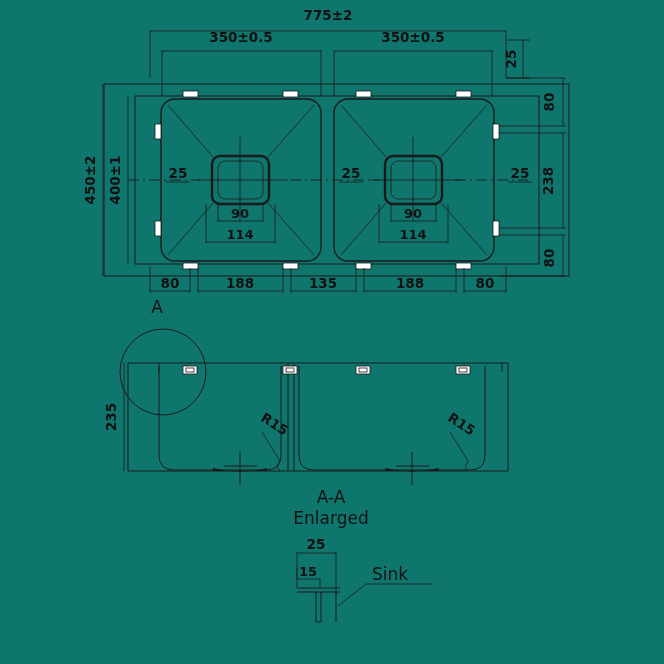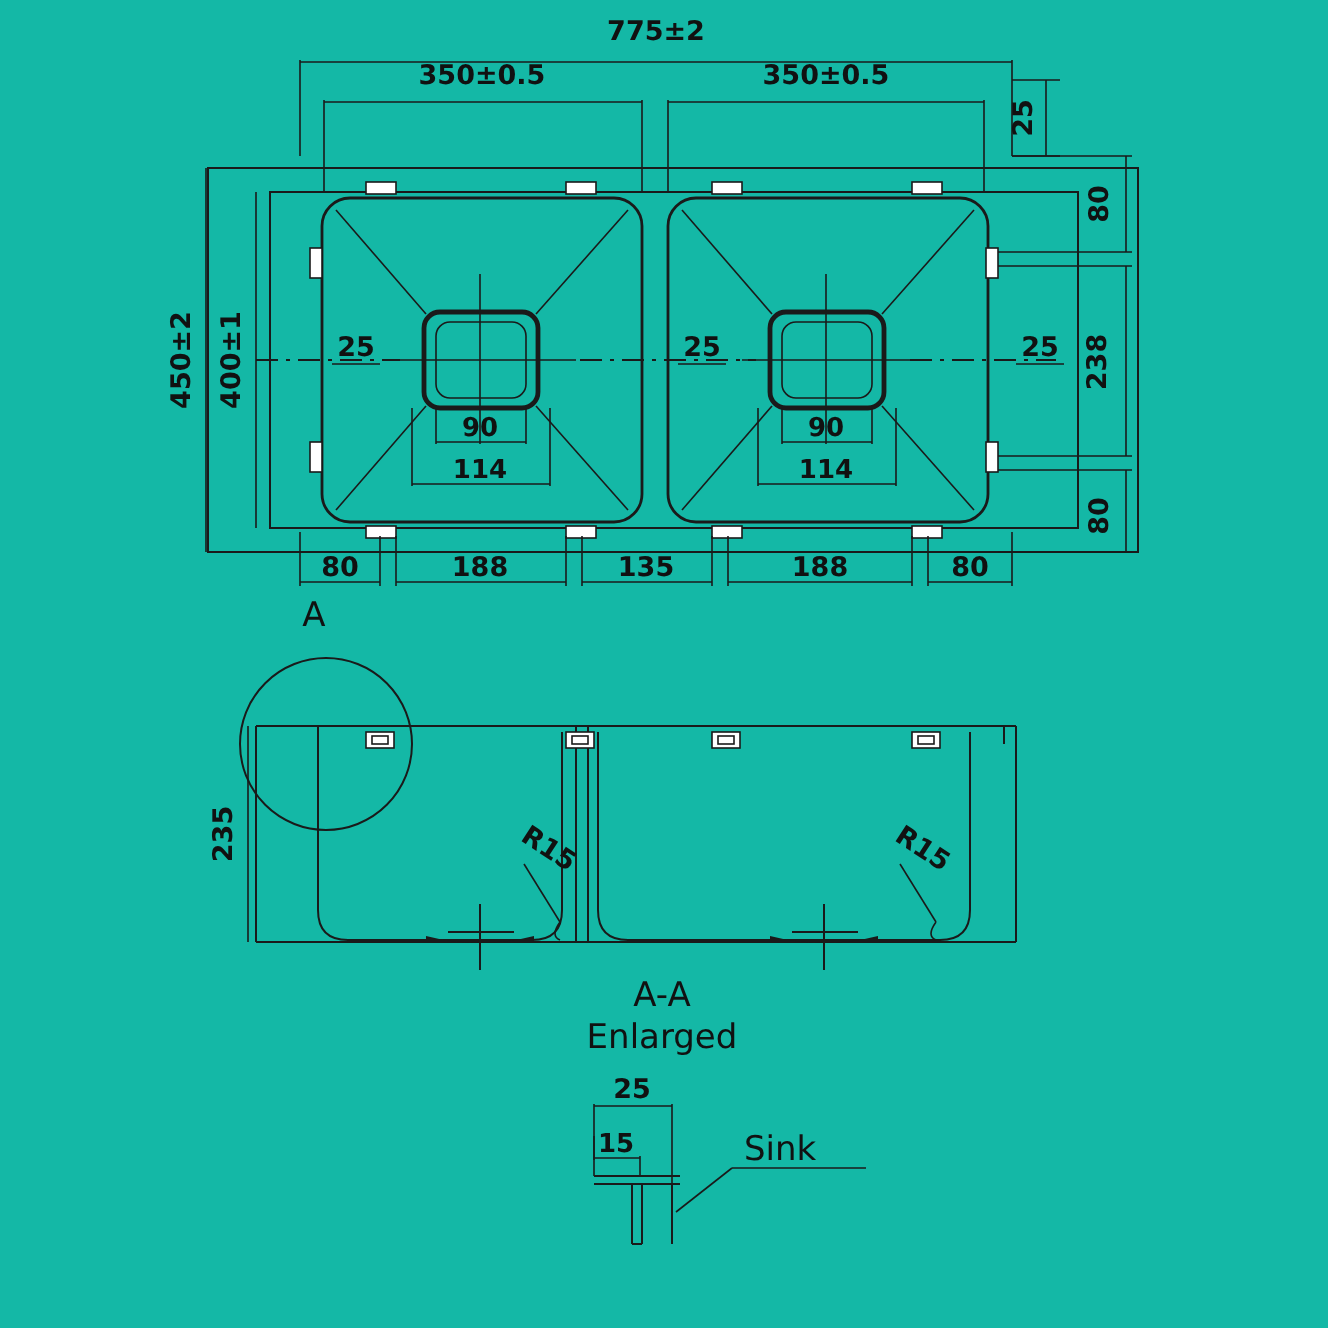--- a/index.html
+++ b/index.html
@@ -4,21 +4,21 @@
 <style>
   html, body {
     margin: 0;
     padding: 0;
     background: #ffffff;
   }
   #page {
     position: relative;
     width: 664px;
     height: 664px;
-    background: #14b8a6;
+    background: #0f766e;
     font-family: "DejaVu Sans", "Liberation Sans", sans-serif;
     overflow: hidden;
   }
   svg { display: block; }
   .ln      { stroke: #1a1a1a; stroke-width: 1; fill: none; }
   .ln-thick{ stroke: #1a1a1a; stroke-width: 2.4; fill: none; }
   .ln-med  { stroke: #1a1a1a; stroke-width: 1.4; fill: none; }
   .ln-thin { stroke: #1a1a1a; stroke-width: 0.8; fill: none; }
   .dash    { stroke: #1a1a1a; stroke-width: 0.9; fill: none;
              stroke-dasharray: 11 4 2 4; }

